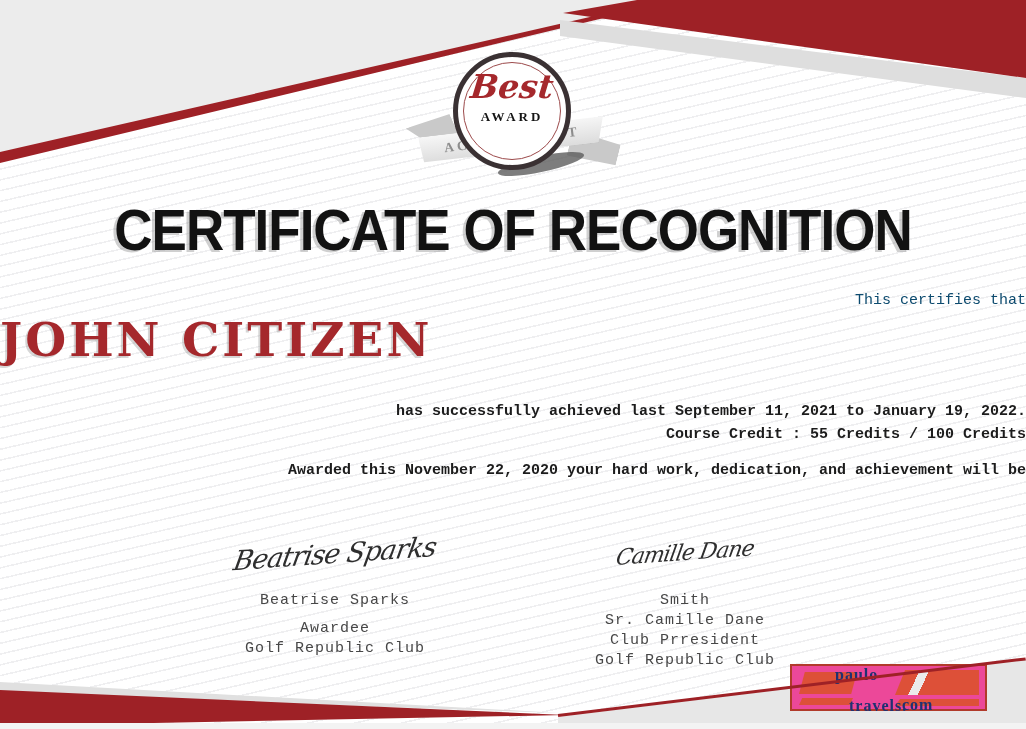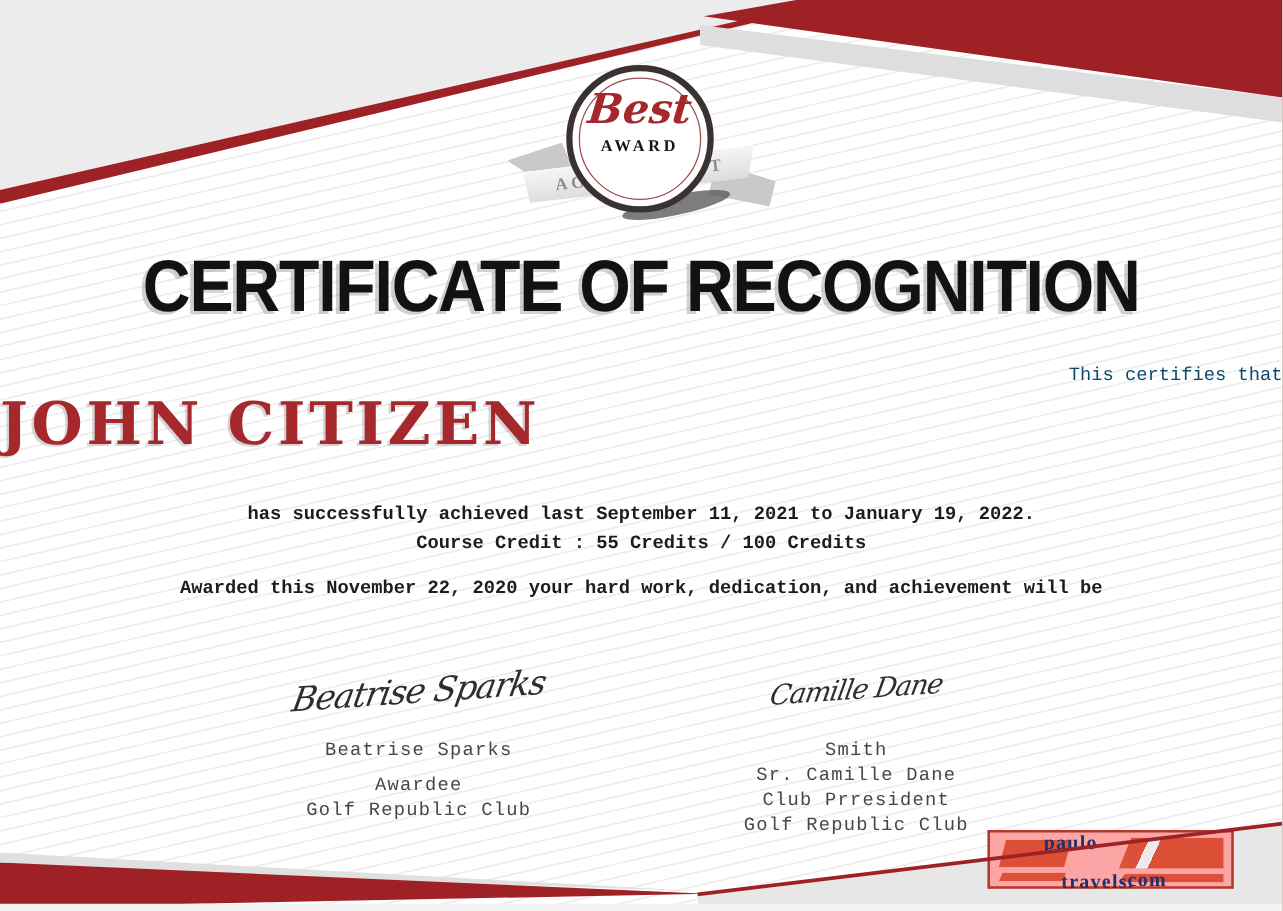--- a/index.html
+++ b/index.html
@@ -87,42 +87,42 @@
     font-size:15px;font-weight:normal;color:#0c4a6e;z-index:4;
   }
   .recipient{
     position:absolute;left:0;width:100%;top:312px;
     font-family:"DejaVu Serif", serif;font-weight:bold;
     font-size:47px;letter-spacing:3px;color:var(--color-accent-red);
     text-shadow:-2px 2px 0 rgba(120,120,120,0.30);
     white-space:nowrap;z-index:4;
   }
   .bodyline{
-    position:absolute;left:0;width:100%;text-align:center;
+    position:absolute;left:0;width:100%;text-align:right;
     font-size:15px;font-weight:bold;color:#1c1c1c;white-space:nowrap;z-index:4;
   }
   .b1{top:403px;} .b2{top:426px;} .b3{top:462px;} .b4{top:484px;}
 
   
   .sigblock{position:absolute;z-index:4;text-align:center;}
   .sig-left{left:185px;top:538px;width:300px;}
   .sig-right{left:535px;top:540px;width:300px;}
   .sig-script{
     font-family:"DejaVu Serif", serif;font-style:italic;color:#2e2e2e;
     transform:rotate(-4deg) skewX(-14deg);letter-spacing:-1px;
   }
   .sig-left  .sig-script{font-size:27px;margin-bottom:22px;}
   .sig-right .sig-script{font-size:22px;margin-bottom:26px;}
   .sigline{font-size:15px;color:#474747;letter-spacing:1px;line-height:20px;}
   .sig-gap{height:8px;}
 
   
   .logo{
     position:absolute;left:790px;top:664px;width:197px;height:47px;
-    background:#fca5a5;border:2px solid #b13a2b;box-sizing:border-box;z-index:5;
+    background:#ec4899;border:2px solid #b13a2b;box-sizing:border-box;z-index:5;
   }
   .logo .blk{position:absolute;background:#dd5038;}
   .blk-l1{left:7px;top:6px;width:58px;height:22px;clip-path:polygon(10% 0,100% 0,90% 100%,0 100%);}
   .blk-l2{left:7px;top:32px;width:54px;height:7px;clip-path:polygon(6% 0,100% 0,94% 100%,0 100%);}
   .blk-r1{
     left:103px;top:4px;width:84px;height:25px;
     background:linear-gradient(115deg,#dd5038 0 26%,#ebebeb 26% 36%,#dd5038 36% 100%) !important;
     clip-path:polygon(12% 0,100% 0,100% 100%,0 100%);
   }
   .blk-r2{left:103px;top:33px;width:84px;height:7px;clip-path:polygon(6% 0,100% 0,100% 100%,0 100%);}

